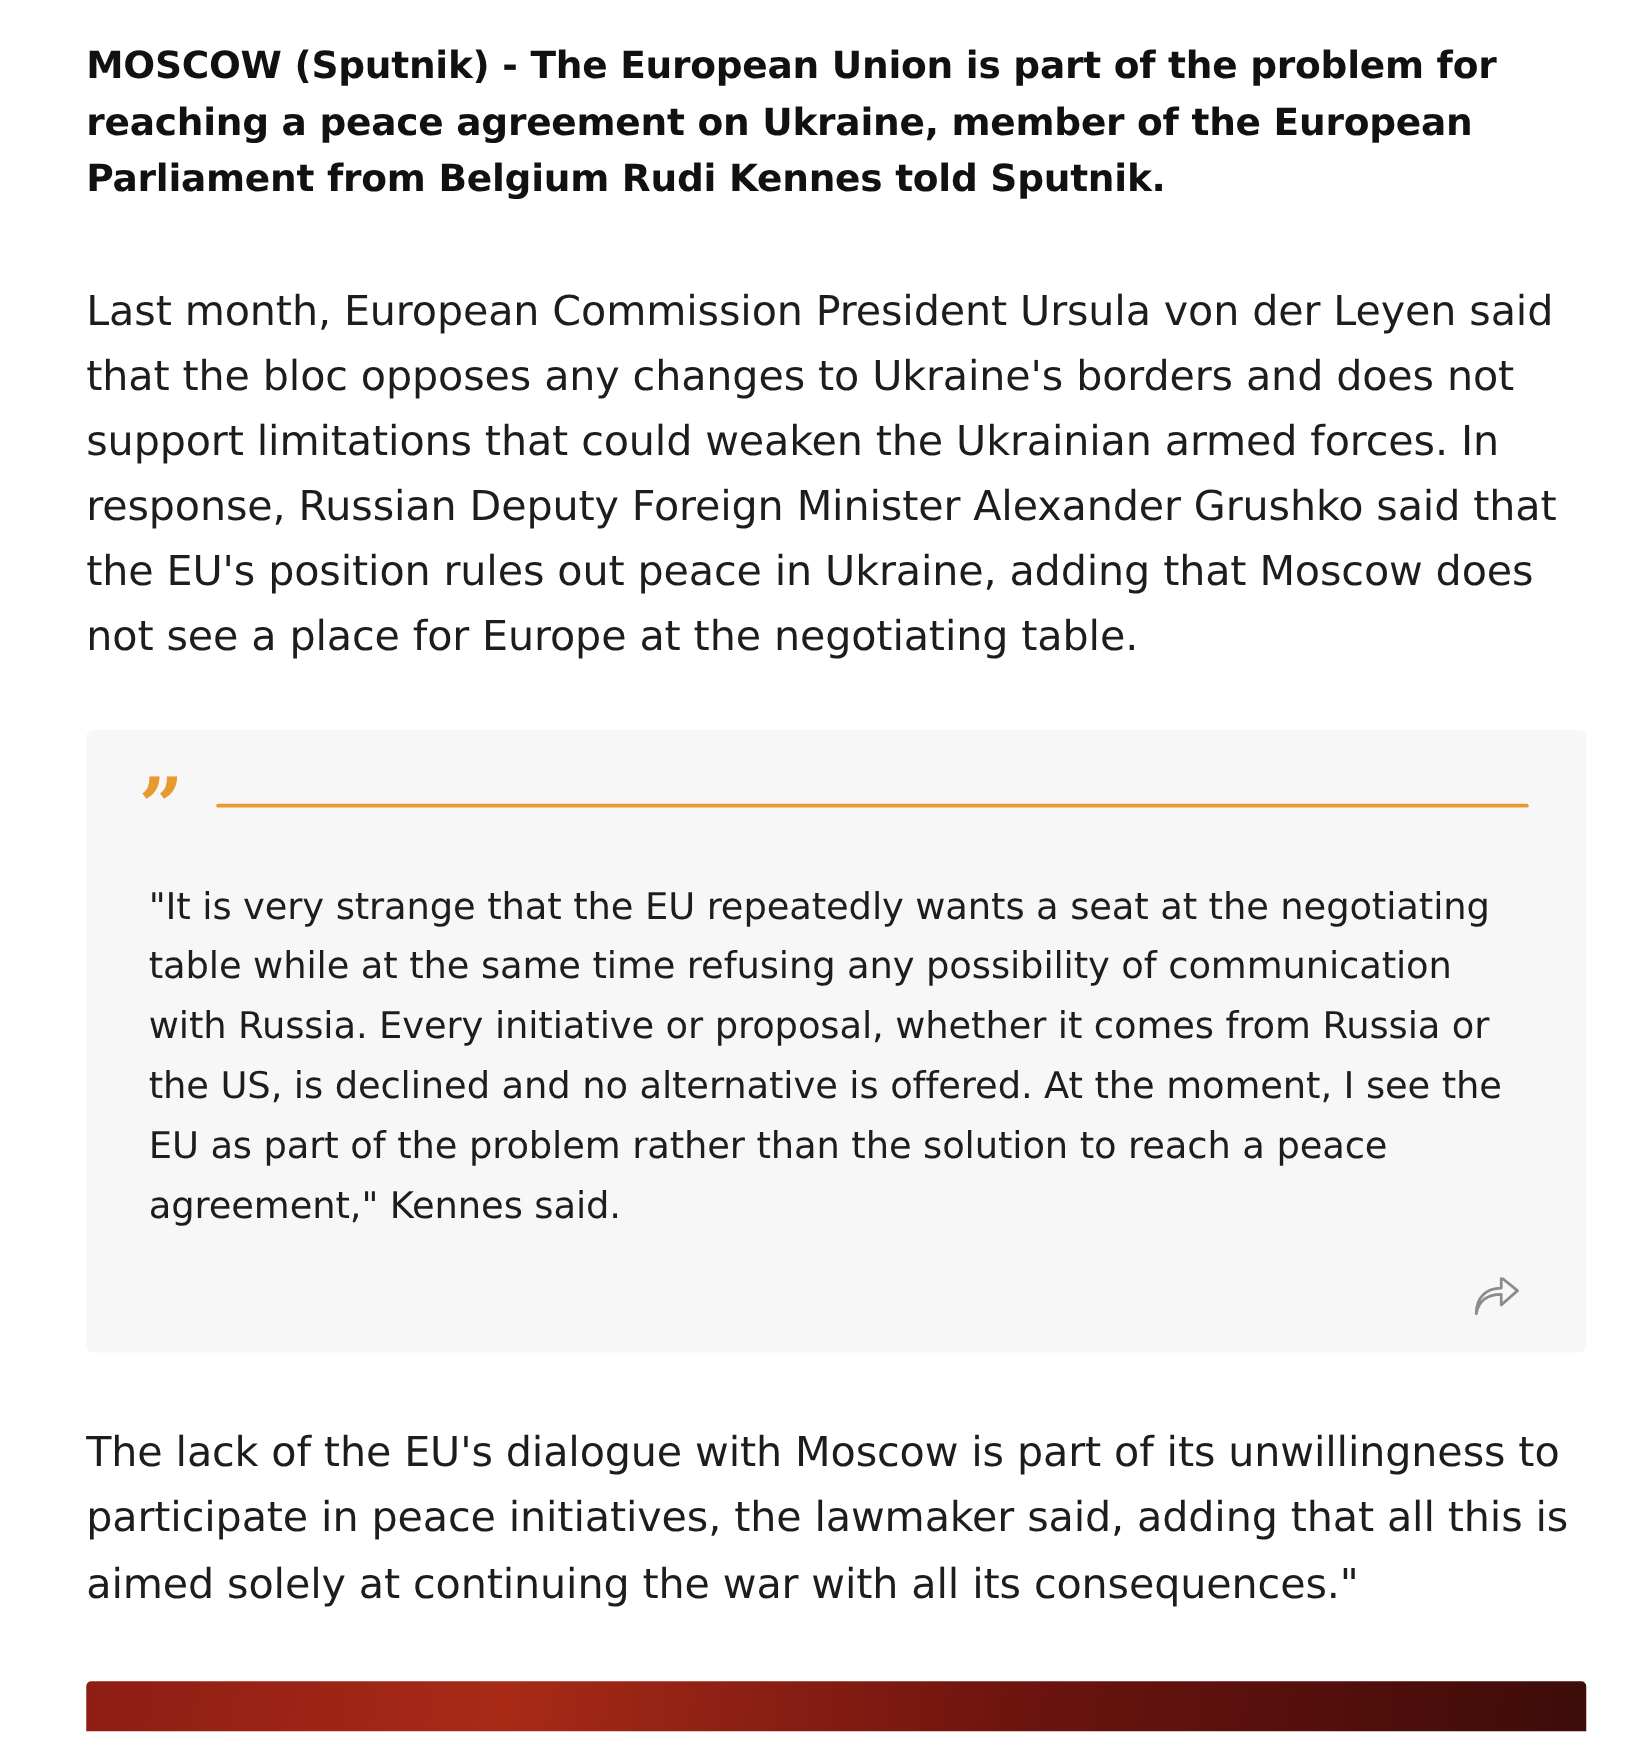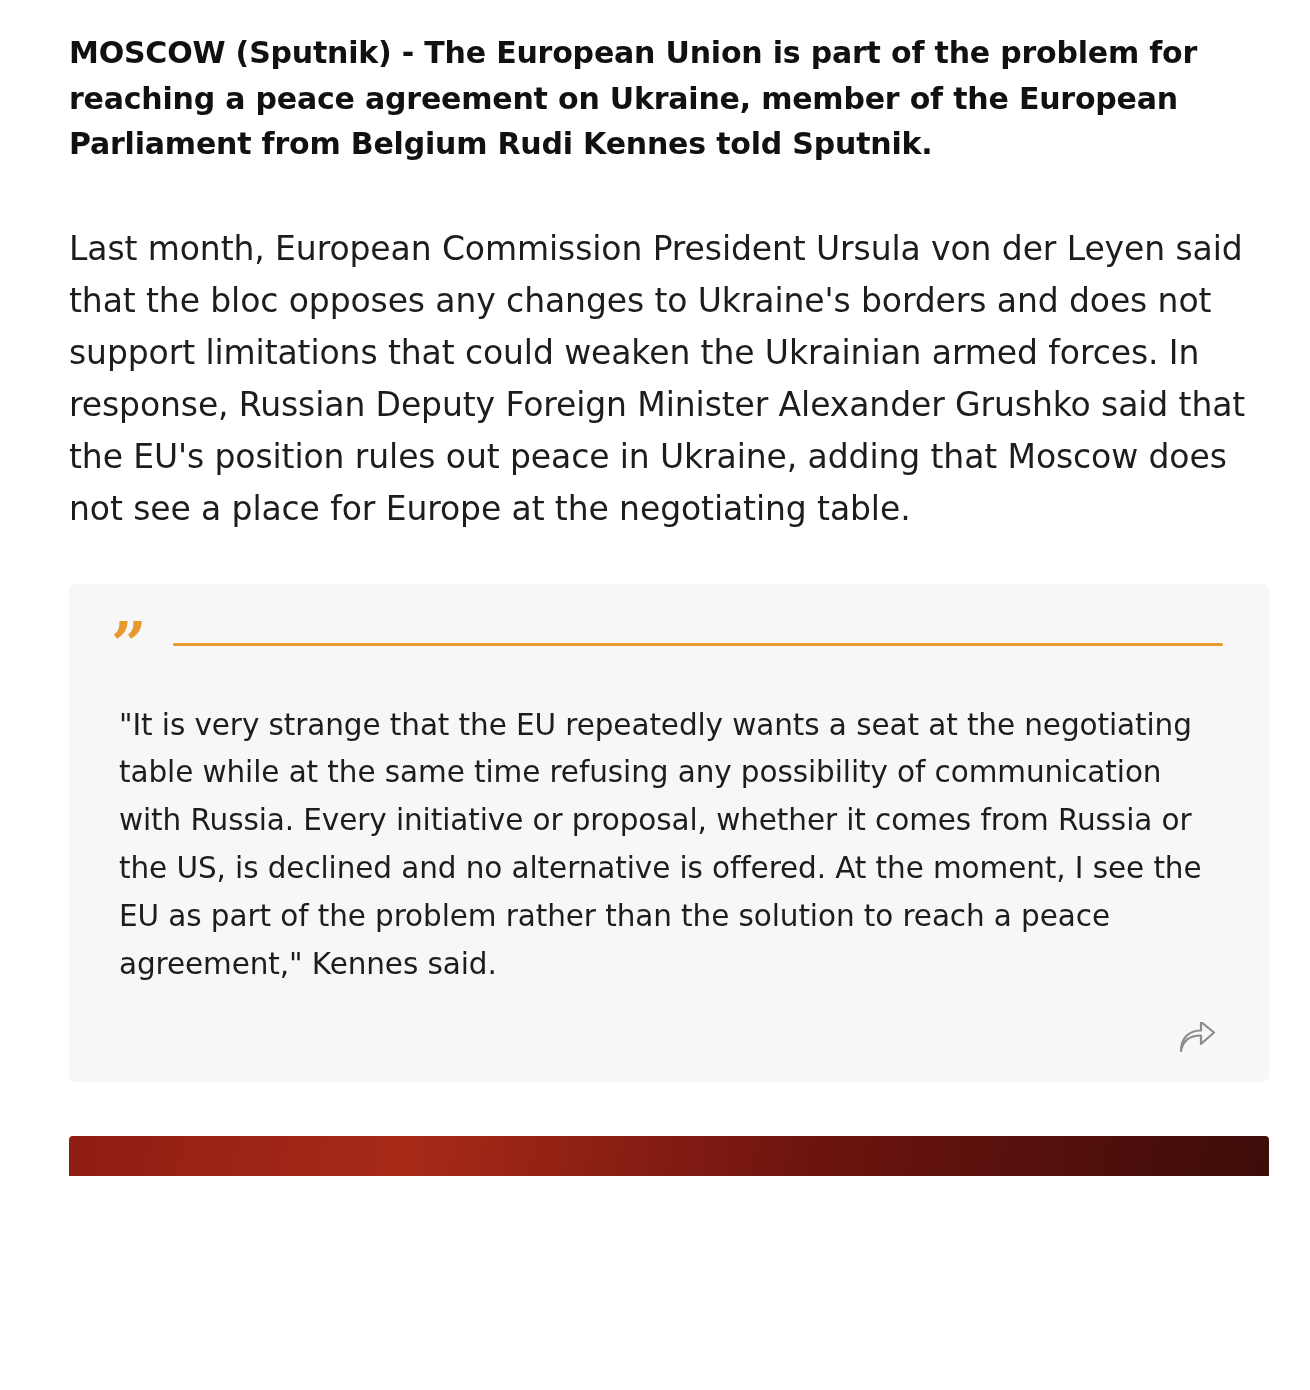--- a/index.html
+++ b/index.html
@@ -115,15 +115,16 @@
     <p class="quote-text">"It is very strange that the EU repeatedly wants a seat at the negotiating table while at the same time refusing any possibility of communication with Russia. Every initiative or proposal, whether it comes from Russia or the US, is declined and no alternative is offered. At the moment, I see the EU as part of the problem rather than the solution to reach a peace agreement," Kennes said.</p>
     <div class="quote-actions">
       <span>
         <svg class="share-icon" viewBox="0 0 40 34" fill="none" xmlns="http://www.w3.org/2000/svg" aria-hidden="true">
           <path d="M4 29c2-11 10-15.5 20-15.5V22l13-11.5L24 0v8.5C12 8.5 4 16 4 29z" stroke="#8c8c8c" stroke-width="2.2" stroke-linejoin="round" stroke-linecap="round" fill="none"></path>
         </svg>
       </span>
     </div>
   </div>
 
+  <p class="para">The lack of the EU's dialogue with Moscow is part of its unwillingness to participate in peace initiatives, the lawmaker said, adding that all this is aimed solely at continuing the war with all its consequences."</p>
 
   <div class="bottom-strip"></div>
 </div>
 
 </body></html>

